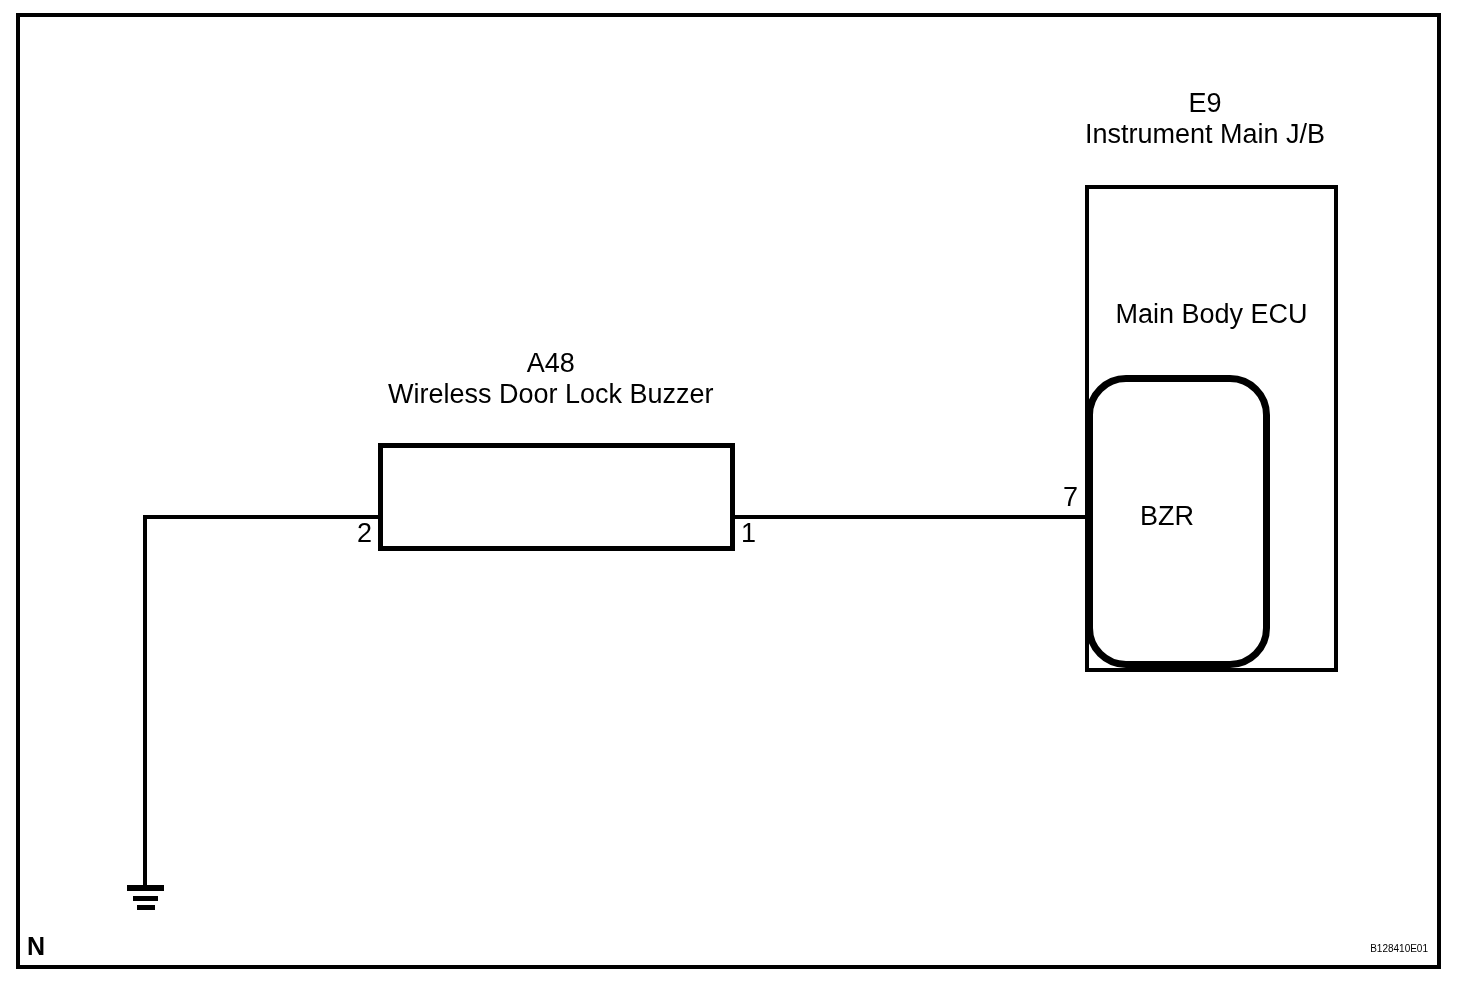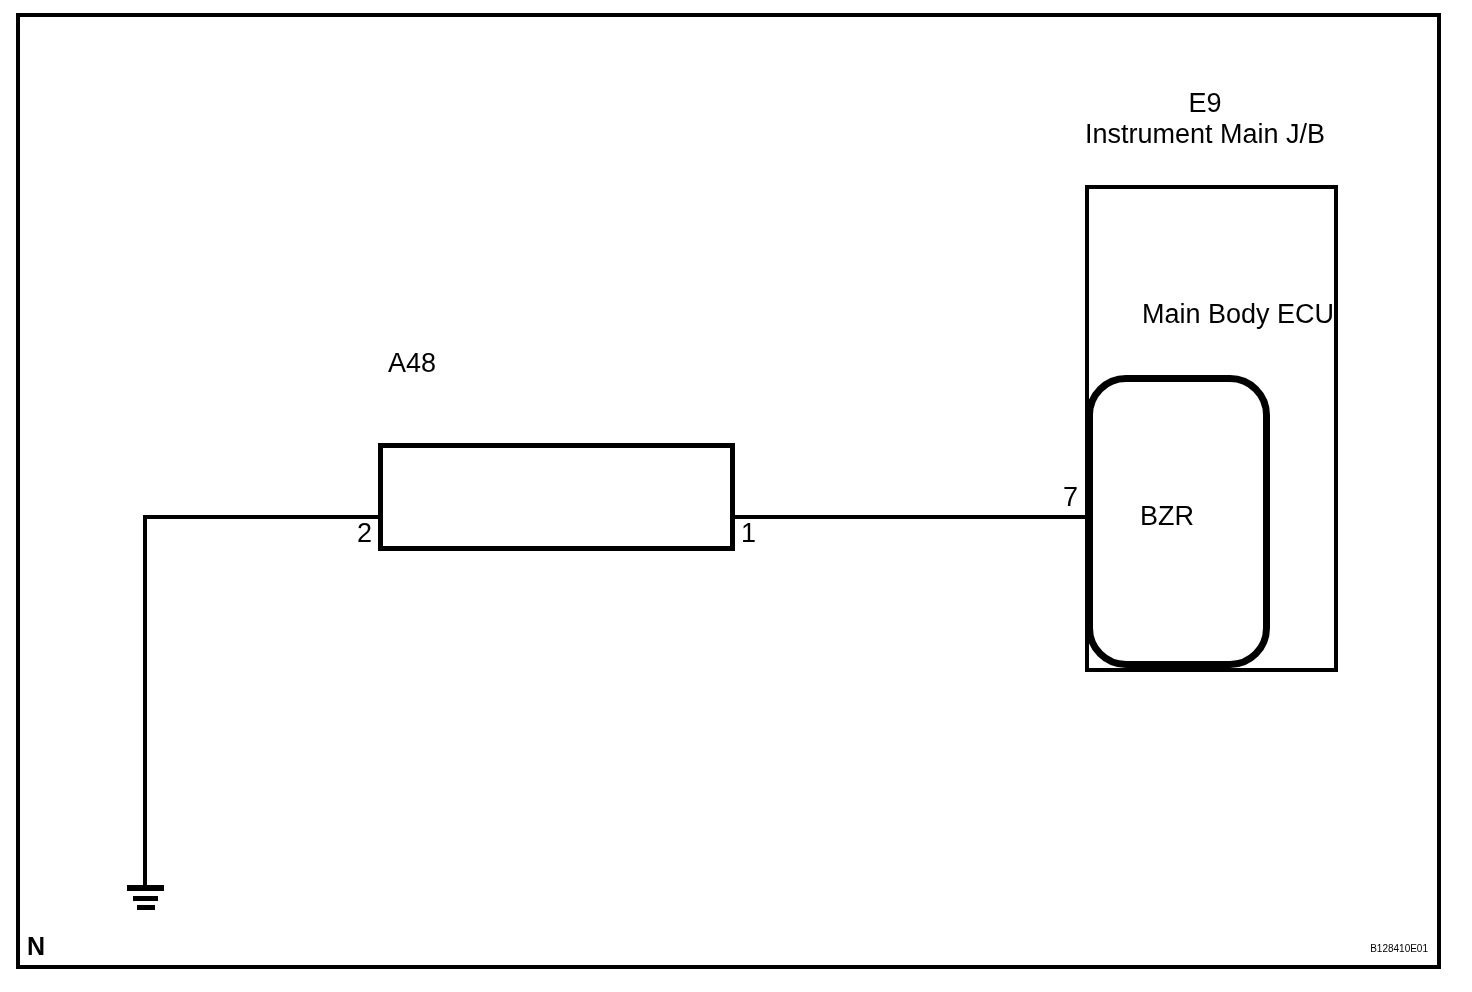--- a/index.html
+++ b/index.html
@@ -62,21 +62,21 @@
   
   .lbl {
     font-size: 27px;
     line-height: 31px;
     white-space: nowrap;
     letter-spacing: 0px;
     text-align: center;
   }
   .a48-label { left: 388px; top: 348px; }
   .e9-label  { left: 1085px; top: 88px; }
-  .ecu-title { left: 1089px; top: 299px; width: 245px; text-align: right; }
+  .ecu-title { left: 1089px; top: 299px; width: 245px; text-align: center; }
   .bzr-label { left: 1140px; top: 501px; }
   .t7 { left: 1030px; top: 482px; width: 48px; text-align: right; }
   .t2 { left: 320px;  top: 518px; width: 52px; text-align: right; }
   .t1 { left: 741px;  top: 518px; }
   .page-marker {
     left: 27px; top: 932px;
     font-size: 25px;
     font-weight: bold;
     line-height: 28px;
   }
@@ -98,20 +98,21 @@
   <div class="abs wire wire-h-left"></div>
   <div class="abs wire wire-h-right"></div>
   <div class="abs wire wire-v-ground"></div>
 
   <div class="abs gnd-bar gnd-bar-1"></div>
   <div class="abs gnd-bar gnd-bar-2"></div>
   <div class="abs gnd-bar gnd-bar-3"></div>
 
   <div class="abs lbl a48-label">
     <div>A48</div>
+    <div>Wireless Door Lock Buzzer</div>
   </div>
   <div class="abs buzzer-box"></div>
   <div class="abs lbl t2">2</div>
   <div class="abs lbl t1">1</div>
 
   <div class="abs lbl e9-label">
     <div>E9</div>
     <div>Instrument Main J/B</div>
   </div>
   <div class="abs ecu-box"></div>

